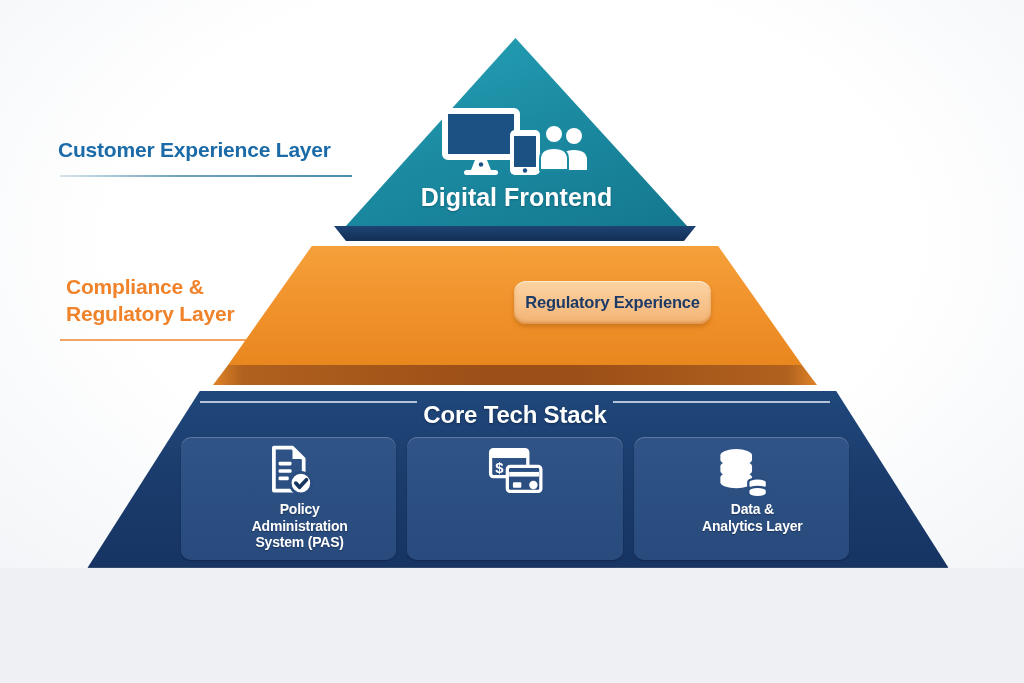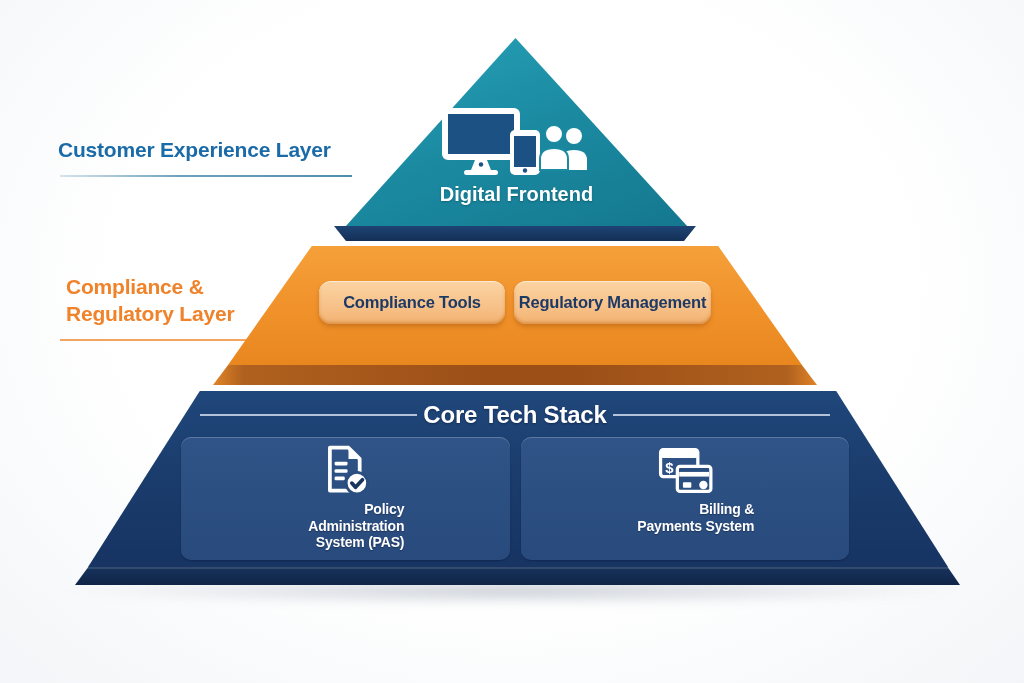--- a/index.html
+++ b/index.html
@@ -1,17 +1,17 @@
 <!DOCTYPE html>
 <html><head>
 <meta charset="utf-8">
 <style>
   html,body{margin:0;padding:0;}
   body{font-family:"Liberation Sans",sans-serif;background:#eef0f3;}
-  #stage{position:relative;width:1024px;height:683px;overflow:hidden;
+  #stage{position:relative;width:1024px;height:568px;overflow:hidden;
          background:radial-gradient(ellipse at 50% 42%, #ffffff 55%, #f3f5f8 100%);}
 
   
   .side-label{position:absolute;font-weight:bold;letter-spacing:-0.2px;white-space:pre-line;line-height:1.3;}
   #cx-label{left:58px;top:136px;font-size:21px;color:#1a6ba8;}
   #cx-line{position:absolute;left:60px;top:175px;width:292px;height:2px;
            background:linear-gradient(90deg,#d6e4ec, #6fa3bd 40%, #4f8dad);}
   #cr-label{left:66px;top:273px;font-size:21px;color:#f0822a;}
   #cr-line{position:absolute;left:60px;top:339px;width:244px;height:2px;background:#f2a561;}
 
@@ -19,21 +19,21 @@
   .layer{position:absolute;}
   #teal-tri{left:345px;top:38px;width:343px;height:189px;z-index:2;}
   #teal-tri .shape{position:absolute;inset:0;
       clip-path:polygon(49.7% 0, 100% 100%, 0 100%);
       background:linear-gradient(160deg,#27a3b9 0%, #1b8ba2 48%, #14788f 100%);}
   #teal-base{left:334px;top:226px;width:362px;height:15px;z-index:2;
       clip-path:polygon(0 0, 100% 0, calc(100% - 12px) 100%, 12px 100%);
       background:linear-gradient(180deg,#1e4474,#132f56);}
   #frontend-icons{position:absolute;left:50%;top:70px;transform:translateX(-50%);}
   #frontend-title{position:absolute;left:0;right:0;top:145px;text-align:center;color:#fff;
-      font-weight:bold;font-size:20px;text-shadow:0 1px 2px rgba(0,40,60,.35);}
+      font-weight:bold;font-size:25px;text-shadow:0 1px 2px rgba(0,40,60,.35);}
 
   #orange-trap{left:228px;top:246px;width:574px;height:119px;z-index:2;
       clip-path:polygon(14.6% 0, 85.4% 0, 100% 100%, 0 100%);
       background:linear-gradient(180deg,#f5a03a 0%, #f0912a 55%, #e9871f 100%);}
   #orange-base{left:213px;top:365px;width:604px;height:20px;z-index:2;
       clip-path:polygon(2.5% 0, 97.5% 0, 100% 100%, 0 100%);
       background:linear-gradient(90deg,#e08427 0%, #b0611f 5%, #9c4f17 45%, #9c4f17 60%, #b0611f 95%, #e08427 100%);}
   .pill{position:absolute;z-index:3;display:flex;align-items:center;justify-content:center;
       border-radius:12px;font-weight:bold;font-size:16.5px;color:#1d3a66;letter-spacing:-0.2px;
       background:linear-gradient(180deg,#fbd4a2 0%, #f7c189 60%, #f3b271 100%);
@@ -46,33 +46,33 @@
       background:linear-gradient(180deg,#20477b 0%, #1a3c6c 50%, #173463 100%);}
   #navy-base{left:75px;top:567px;width:885px;height:18px;z-index:2;
       clip-path:polygon(1.5% 0, 98.6% 0, 100% 100%, 0 100%);
       background:linear-gradient(180deg,#17335d 0%, #102547 100%);
       box-shadow:inset 0 2px 0 rgba(255,255,255,.12);}
   #ground-shadow{position:absolute;left:55px;top:576px;width:915px;height:30px;z-index:1;
       background:radial-gradient(ellipse at center, rgba(85,100,125,.30), rgba(85,100,125,0) 70%);
       filter:blur(4px);}
 
   
-  #core-heading{position:absolute;left:112px;top:10px;width:630px;display:flex;align-items:center;gap:6px;}
+  #core-heading{position:absolute;left:112px;top:10px;width:630px;display:flex;align-items:flex-start;gap:6px;}
   #core-heading .rule{flex:1;height:2px;background:#c3d0e2;opacity:.9;}
   #core-title{font-size:24px;font-weight:bold;color:#fff;letter-spacing:-0.2px;
       text-shadow:0 1px 2px rgba(0,10,30,.4);white-space:nowrap;}
 
   
   #box-row{position:absolute;left:93px;top:46px;width:668px;height:123px;display:flex;gap:11px;}
   .stack-box{flex:1;border-radius:10px;display:flex;flex-direction:column;align-items:center;
       padding-top:7px;box-sizing:border-box;
       background:linear-gradient(180deg,#305487 0%, #284a7c 100%);
       box-shadow:inset 0 1px 0 rgba(255,255,255,.22), 0 1px 2px rgba(0,10,30,.3);}
   .stack-box svg{height:54px;flex:0 0 auto;}
-  .box-label{margin-top:3px;font-size:14px;font-weight:bold;color:#fff;text-align:right;
+  .box-label{margin-top:3px;font-size:14px;font-weight:bold;color:#fff;text-align:center;
       line-height:1.18;white-space:pre-line;letter-spacing:-0.2px;
       text-shadow:0 1px 1px rgba(0,10,30,.35);margin-left:22px;}
 </style>
 </head>
 <body>
 
 <div id="stage">
 
   <div class="side-label" id="cx-label">Customer Experience Layer</div>
   <div id="cx-line"></div>
@@ -105,22 +105,21 @@
         <path d="M119,62 L119,52 Q119,42 132,42 Q145,42 145,52 L145,62 Z" fill="#ffffff"></path>
         <circle cx="112" cy="26" r="9" fill="#ffffff" stroke="#1b8ba2" stroke-width="2"></circle>
         <path d="M98,62 L98,51 Q98,40 112,40 Q126,40 126,51 L126,62 Z" fill="#ffffff" stroke="#1b8ba2" stroke-width="2"></path>
       </g>
     </svg>
     <div id="frontend-title">Digital Frontend</div>
   </div>
   <div class="layer" id="teal-base"></div>
 
   <div class="layer" id="orange-trap"></div>
-  <div class="pill" id="pill-compliance">Compliance Tools</div>
-  <div class="pill" id="pill-regulatory">Regulatory Management</div>
+  <div class="pill" id="pill-regulatory">Regulatory Experience</div>
   <div class="layer" id="orange-base"></div>
 
   <div class="layer" id="navy-trap">
     <div id="core-heading">
       <div class="rule"></div>
       <div id="core-title">Core Tech Stack</div>
       <div class="rule"></div>
     </div>
 
     <div id="box-row">
@@ -144,23 +143,32 @@
       <div class="stack-box">
         <svg viewBox="0 0 64 58">
           <rect x="6" y="6" width="40" height="29" rx="3" fill="none" stroke="#ffffff" stroke-width="3.5"></rect>
           <rect x="6" y="6" width="40" height="9" rx="3" fill="#ffffff"></rect>
           <text x="11" y="31" font-family="Liberation Sans, sans-serif" font-size="16" font-weight="bold" fill="#ffffff">$</text>
           <rect x="24" y="24" width="36" height="27" rx="3" fill="#2b4e80" stroke="#ffffff" stroke-width="3.5"></rect>
           <rect x="26" y="30" width="32" height="5" fill="#ffffff"></rect>
           <rect x="30" y="41" width="9" height="6" rx="1" fill="#ffffff"></rect>
           <circle cx="52" cy="44" r="4.5" fill="#ffffff"></circle>
         </svg>
-        <div class="box-label">Billing &amp;
-Payments System</div>
       </div>
 
+      <div class="stack-box">
+        <svg viewBox="0 0 64 58">
+          <path d="M9,12 a17,6.5 0 0 1 34,0 v5 a17,6.5 0 0 1 -34,0 z" fill="#ffffff"></path>
+          <path d="M9,24 a17,6.5 0 0 1 34,0 v5 a17,6.5 0 0 1 -34,0 z" fill="#ffffff"></path>
+          <path d="M9,36 a17,6.5 0 0 1 34,0 v5 a17,6.5 0 0 1 -34,0 z" fill="#ffffff"></path>
+          <path d="M39,41 a10,4 0 0 1 20,0 v4 a10,4 0 0 1 -20,0 z" fill="#ffffff" stroke="#2b4e80" stroke-width="2.5"></path>
+          <path d="M39,50 a10,4 0 0 1 20,0 v3 a10,4 0 0 1 -20,0 z" fill="#ffffff" stroke="#2b4e80" stroke-width="2.5"></path>
+        </svg>
+        <div class="box-label">Data &amp;
+Analytics Layer</div>
+      </div>
 
 
     </div>
   </div>
   <div class="layer" id="navy-base"></div>
 
 </div>
 
 </body></html>

